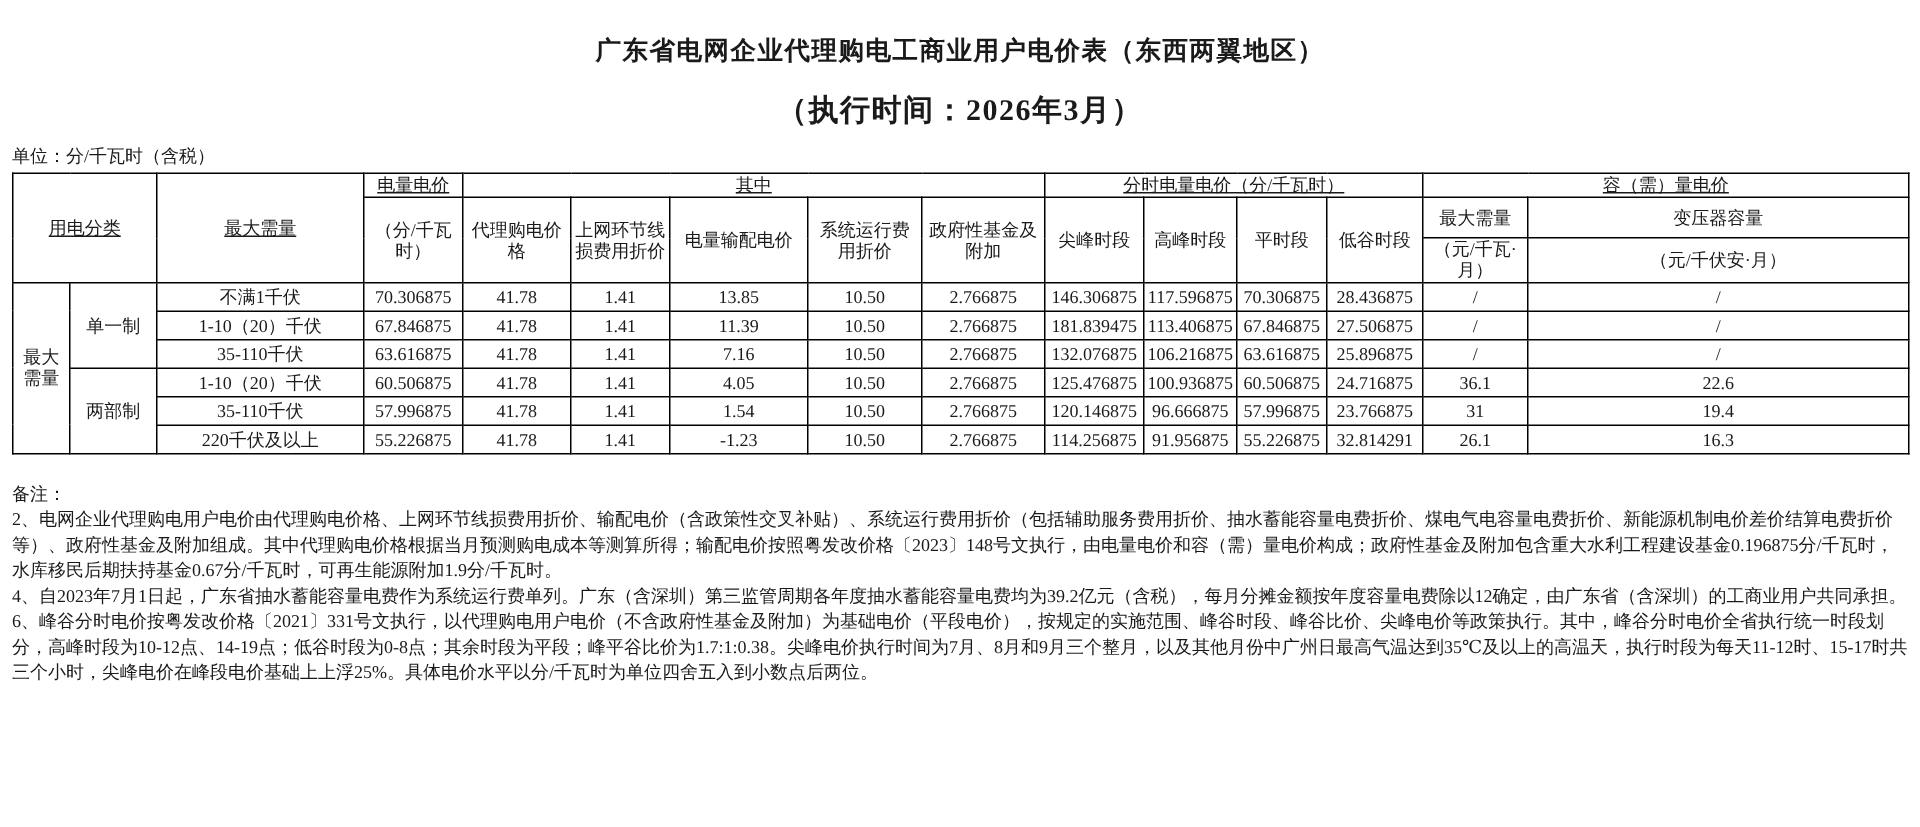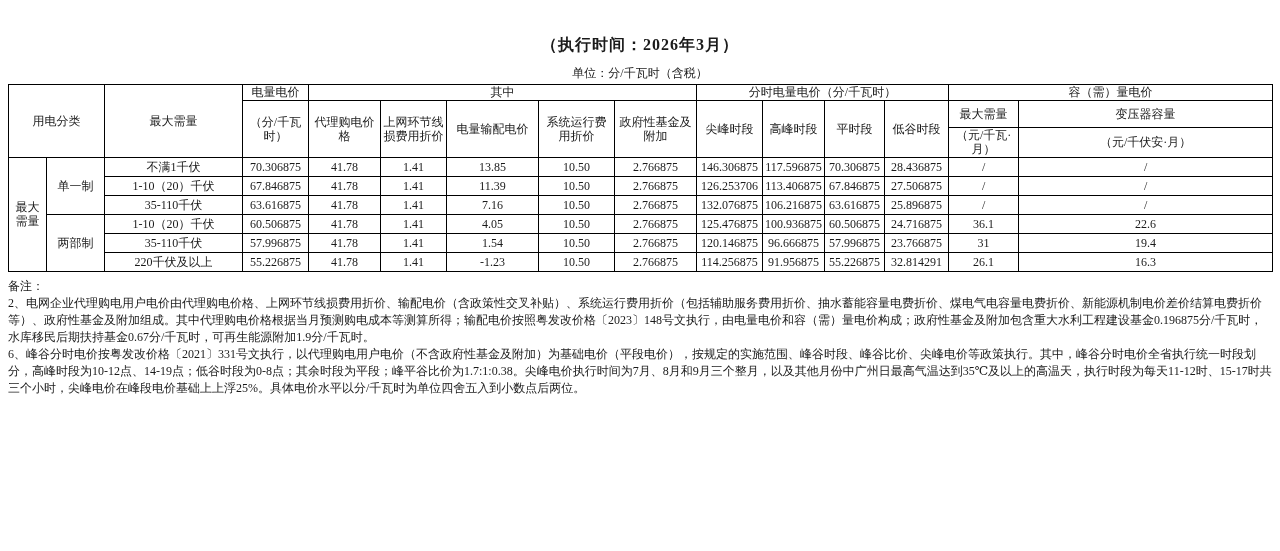--- a/index.html
+++ b/index.html
@@ -10,49 +10,50 @@
     color: #1a1a1a;
     font-family: "Liberation Serif", "DejaVu Serif", serif;
     overflow: hidden;
   }
   .page { padding: 20px 8px 0 8px; }
   .doc-title {
     text-align: center; font-size: 17px; font-weight: bold;
     margin: 2px 0 0 0; letter-spacing: 1px;
   }
   .doc-subtitle {
-    text-align: center; font-size: 16px; font-weight: bold;
+    text-align: center; font-size: 20px; font-weight: bold;
     margin-top: 15px; letter-spacing: 1px;
   }
   .unit-note {
-    text-align: center; font-size: 12px; margin: 9px 0 2px 0;
+    text-align: left; font-size: 12px; margin: 9px 0 2px 0;
   }
   table.price-table {
     border-collapse: collapse; table-layout: fixed;
     width: 1264px;
   }
   .price-table th, .price-table td {
     border: 1px solid #000;
     text-align: center; vertical-align: middle;
     font-size: 12px; font-weight: normal;
     padding: 0 2px; line-height: 1.2;
     overflow: hidden;
   }
-  .hrow1 th { height: 16px; }
+  .hrow1 th { height: 16px; text-decoration: underline; }
   .hrow2 th { height: 27px; }
   .hrow3 th { height: 28px; }
   .price-table tbody td { height: 19px; }
-  .notes { margin-top: 6px; font-size: 12px; line-height: 17px; }
+  .notes { margin-top: 18px; font-size: 12px; line-height: 17px; }
   .notes .note { margin: 0; }
 </style>
 </head>
 <body>
 
 <div class="page">
 
+  <div class="doc-title">广东省电网企业代理购电工商业用户电价表（东西两翼地区）</div>
   <div class="doc-subtitle">（执行时间：2026年3月）</div>
   <div class="unit-note">单位：分/千瓦时（含税）</div>
 
   <table class="price-table">
     <colgroup>
       <col style="width:38px">
         <col style="width:58px">
         <col style="width:138px">
       <col style="width:66px">
         <col style="width:72px">
@@ -114,21 +115,21 @@
         <td>/</td>
       </tr>
       <tr>
         <td>1-10（20）千伏</td>
         <td>67.846875</td>
         <td>41.78</td>
         <td>1.41</td>
         <td>11.39</td>
         <td>10.50</td>
         <td>2.766875</td>
-        <td>126.253706</td>
+        <td>181.839475</td>
         <td>113.406875</td>
         <td>67.846875</td>
         <td>27.506875</td>
         <td>/</td>
         <td>/</td>
       </tr>
       <tr>
         <td>35-110千伏</td>
         <td>63.616875</td>
         <td>41.78</td>
@@ -188,16 +189,17 @@
         <td>32.814291</td>
         <td>26.1</td>
         <td>16.3</td>
       </tr>
     </tbody>
   </table>
 
   <div class="notes">
     <div class="note">备注：</div>
     <div class="note">2、电网企业代理购电用户电价由代理购电价格、上网环节线损费用折价、输配电价（含政策性交叉补贴）、系统运行费用折价（包括辅助服务费用折价、抽水蓄能容量电费折价、煤电气电容量电费折价、新能源机制电价差价结算电费折价等）、政府性基金及附加组成。其中代理购电价格根据当月预测购电成本等测算所得；输配电价按照粤发改价格〔2023〕148号文执行，由电量电价和容（需）量电价构成；政府性基金及附加包含重大水利工程建设基金0.196875分/千瓦时，水库移民后期扶持基金0.67分/千瓦时，可再生能源附加1.9分/千瓦时。</div>
+    <div class="note">4、自2023年7月1日起，广东省抽水蓄能容量电费作为系统运行费单列。广东（含深圳）第三监管周期各年度抽水蓄能容量电费均为39.2亿元（含税），每月分摊金额按年度容量电费除以12确定，由广东省（含深圳）的工商业用户共同承担。</div>
     <div class="note">6、峰谷分时电价按粤发改价格〔2021〕331号文执行，以代理购电用户电价（不含政府性基金及附加）为基础电价（平段电价），按规定的实施范围、峰谷时段、峰谷比价、尖峰电价等政策执行。其中，峰谷分时电价全省执行统一时段划分，高峰时段为10-12点、14-19点；低谷时段为0-8点；其余时段为平段；峰平谷比价为1.7:1:0.38。尖峰电价执行时间为7月、8月和9月三个整月，以及其他月份中广州日最高气温达到35℃及以上的高温天，执行时段为每天11-12时、15-17时共三个小时，尖峰电价在峰段电价基础上上浮25%。具体电价水平以分/千瓦时为单位四舍五入到小数点后两位。</div>
   </div>
 
 </div>
 
 </body></html>

